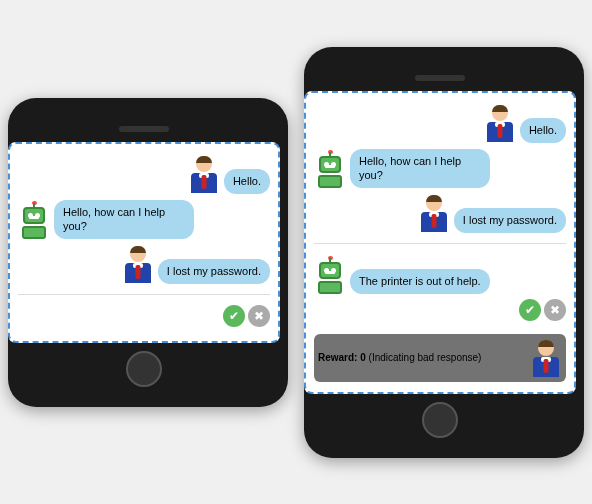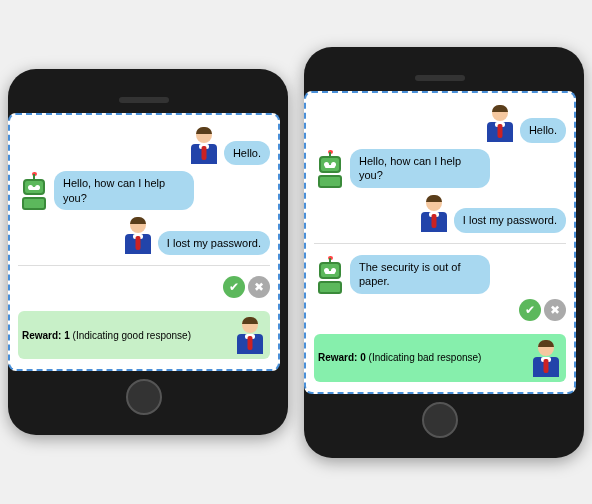--- a/index.html
+++ b/index.html
@@ -188,21 +188,21 @@
       align-items: center;
       justify-content: space-between;
       padding: 4px 4px;
       border-radius: 6px;
       margin-top: 4px;
     }
     .reward-good {
       background: #c8f0c8;
     }
     .reward-bad {
-      background: #86efac;
+      background: #737373;
     }
     .reward-text {
       font-size: 10px;
       line-height: 1.3;
       flex: 1;
     }
     .reward-text strong {
       font-weight: bold;
     }
     .reaction-icons {
@@ -294,36 +294,20 @@
         </div>
 
         <hr class="divider">
 
 
         <div class="reaction-icons">
           <div class="react-icon react-check">✔</div>
           <div class="react-icon react-x">✖</div>
         </div>
 
-        <div class="reward-row reward-good">
-          <div class="reward-text">
-            <strong>Reward: 1</strong>  (Indicating good response)
-          </div>
-          <div class="avatar">
-            <div class="human-avatar">
-              <div class="human-head">
-                <div class="human-hair"></div>
-              </div>
-              <div class="human-body">
-                <div class="human-collar"></div>
-                <div class="human-tie"></div>
-              </div>
-            </div>
-          </div>
-        </div>
 
       </div>
     </div>
     <div class="phone-home-btn"></div>
   </div>
 
   <div class="phone">
     <div class="phone-speaker"></div>
     <div class="phone-screen">
       <div class="chat-area">
@@ -382,21 +366,21 @@
               <div class="robot-antenna-ball"></div>
               <div class="robot-antenna"></div>
               <div class="robot-head">
                 <div class="robot-eye-l"></div>
                 <div class="robot-eye-r"></div>
                 <div class="robot-mouth"></div>
               </div>
               <div class="robot-body"></div>
             </div>
           </div>
-          <div class="bubble">The security is out of paper.</div>
+          <div class="bubble">The printer is out of help.</div>
         </div>
 
         <div class="reaction-icons">
           <div class="react-icon react-check">✔</div>
           <div class="react-icon react-x">✖</div>
         </div>
 
         <div class="reward-row reward-bad">
           <div class="reward-text">
             <strong>Reward: 0</strong>  (Indicating bad response)

